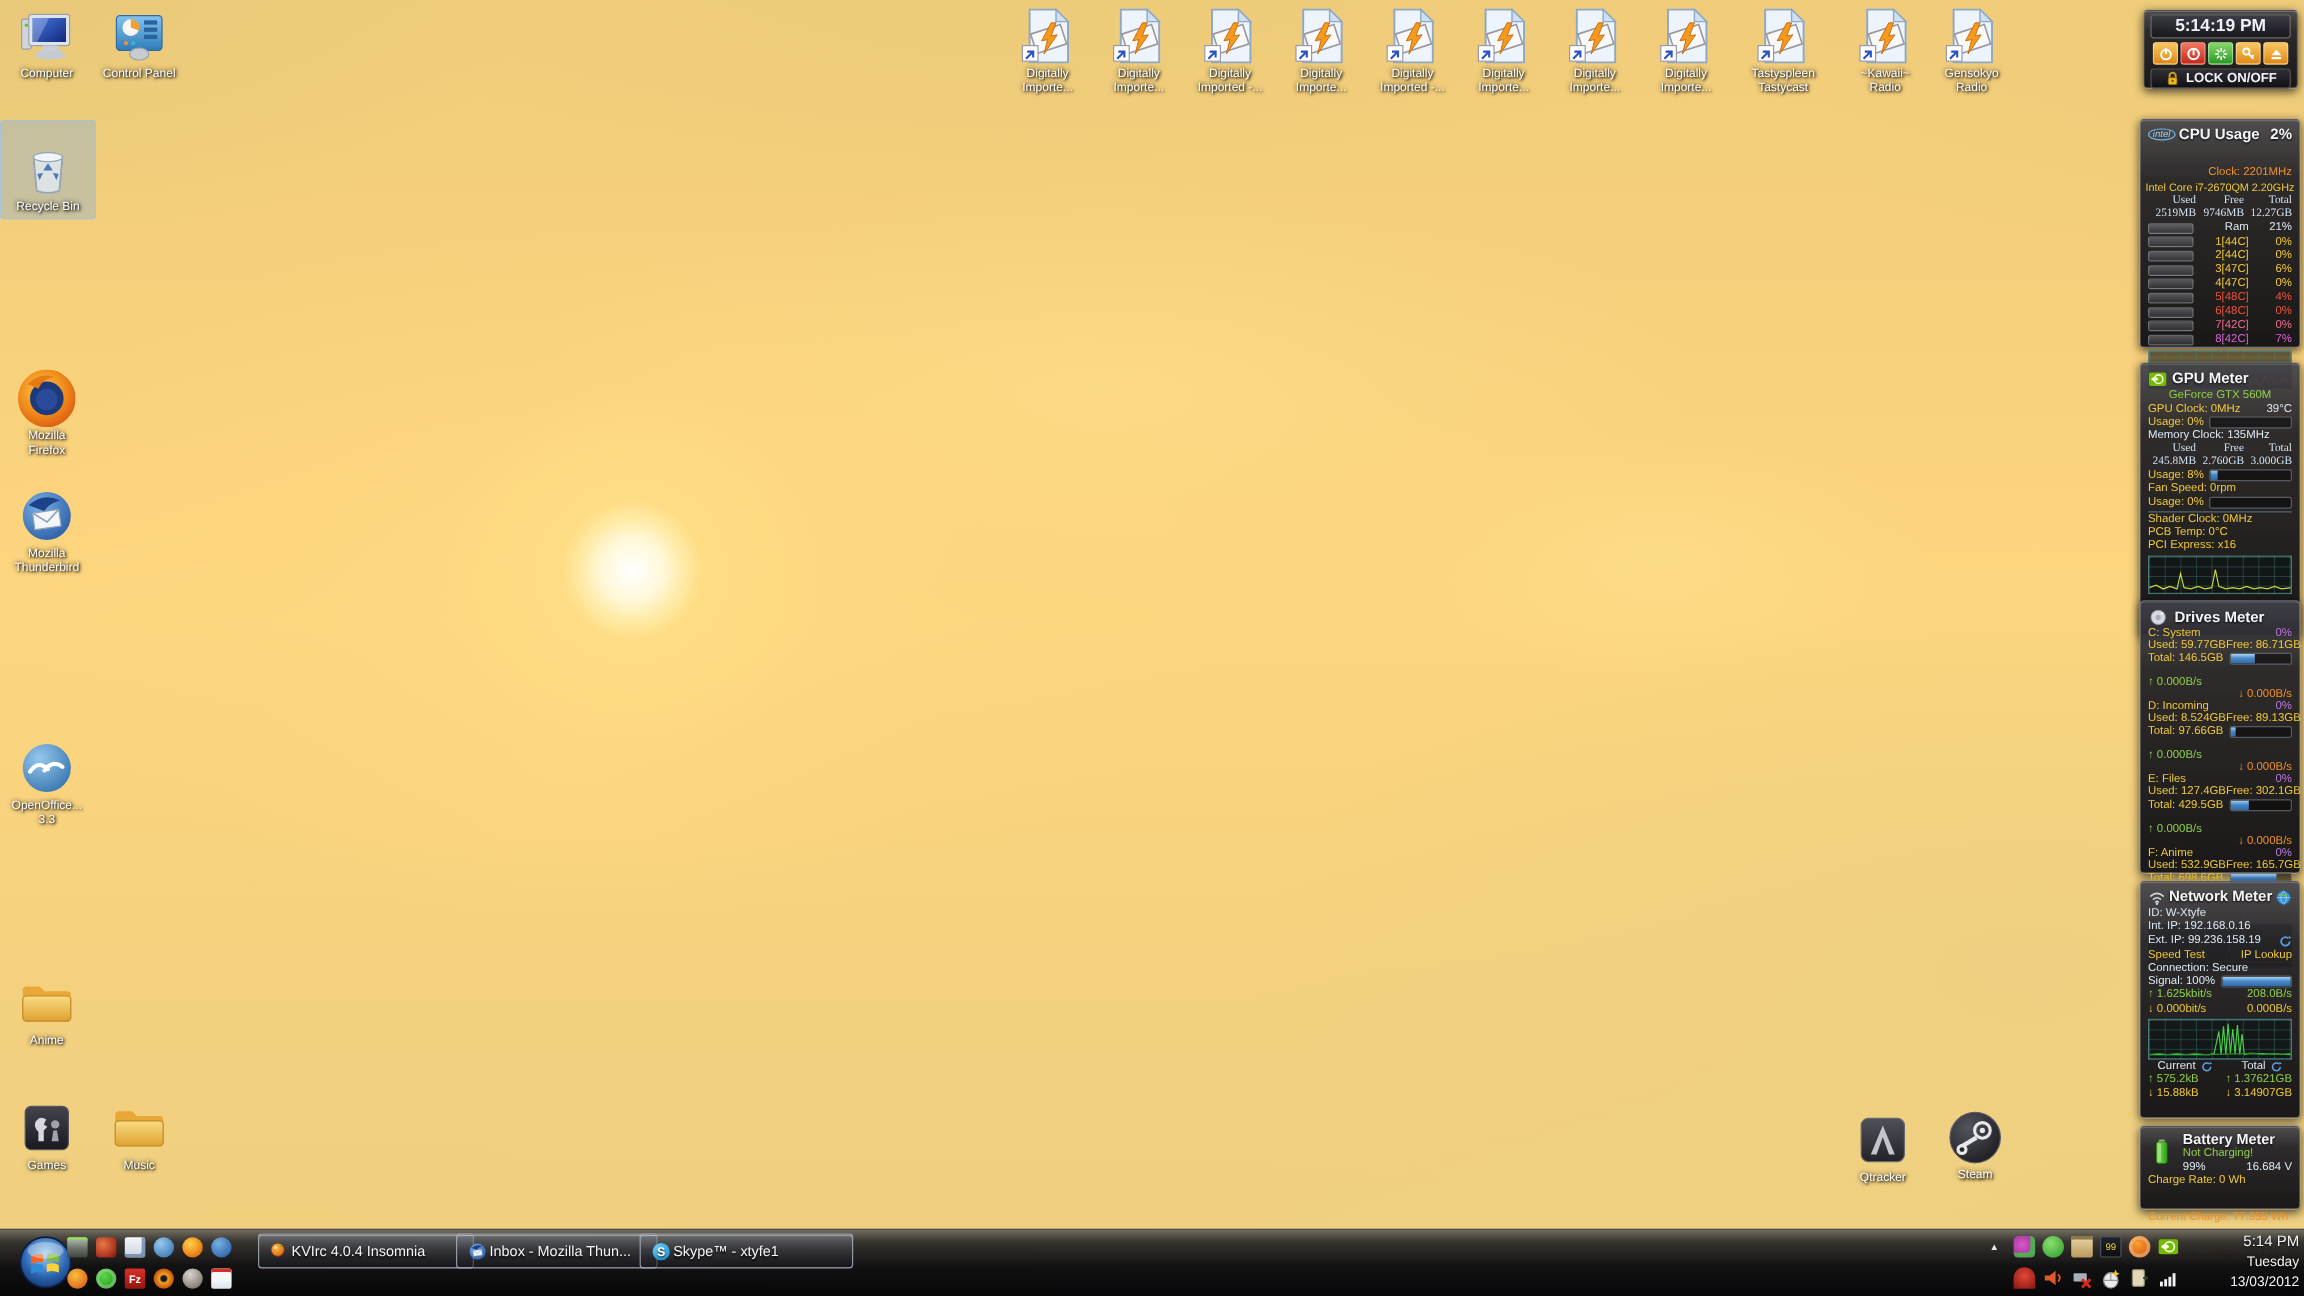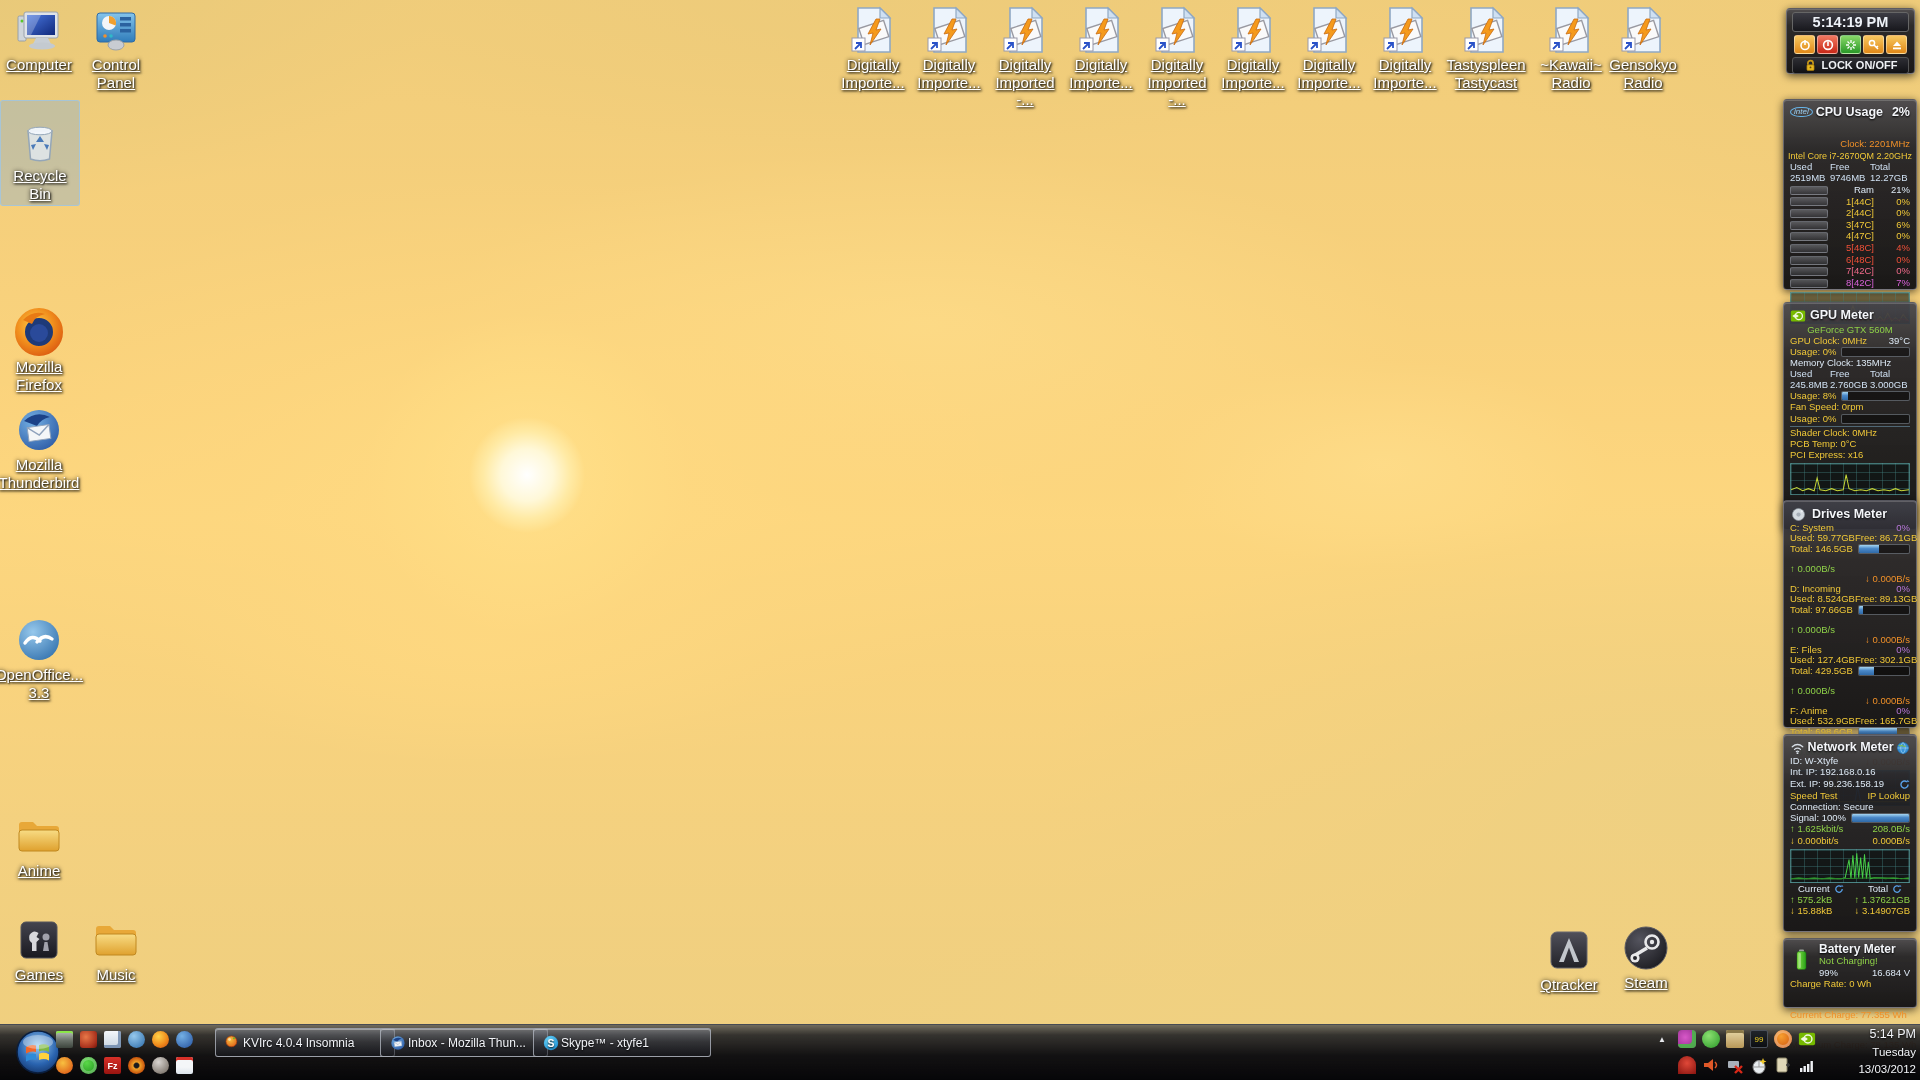--- a/index.html
+++ b/index.html
@@ -15,22 +15,22 @@
       radial-gradient(ellipse 900px 430px at 88% 74%,rgba(86,80,92,.93),rgba(86,80,92,0) 72%),
       radial-gradient(ellipse 700px 300px at 68% 100%,rgba(112,96,92,.88),rgba(112,96,92,0) 70%),
       radial-gradient(ellipse 540px 260px at 12% 100%,rgba(122,72,42,.85),rgba(122,72,42,0) 70%),
       radial-gradient(ellipse 640px 300px at 0% 0%,rgba(24,10,6,.96),rgba(24,10,6,0) 68%),
       radial-gradient(ellipse 820px 260px at 45% 0%,rgba(70,28,10,.88),rgba(70,28,10,0) 65%),
       radial-gradient(ellipse 620px 300px at 100% 4%,rgba(88,38,16,.85),rgba(88,38,16,0) 70%),
       linear-gradient(180deg,#6a2c10 0%,#a84e1c 22%,#d87428 38%,#e8913c 48%,#c06c2e 62%,#8a5540 78%,#6a4a44 90%,#584444 100%);}
   
   .dcell{position:absolute;width:78px;display:flex;flex-direction:column;align-items:center;gap:2px;cursor:default;}
   .ic48{width:48px;height:48px;flex:0 0 48px;}
-  .dlbl{font-size:15px;color:#fff;text-align:center;line-height:1.18;
-    text-shadow:1px 1px 2px rgba(0,0,0,.95),0 0 4px rgba(0,0,0,.85);text-decoration:underline;}
+  .dlbl{font-size:10px;color:#fff;text-align:center;line-height:1.18;
+    text-shadow:1px 1px 2px rgba(0,0,0,.95),0 0 4px rgba(0,0,0,.85);}
   .dlbl span{display:block;}
   .selected{background:rgba(120,170,225,.35);border:1px solid rgba(150,200,245,.65);border-radius:3px;padding:16px 0 3px;}
   
   .gpanel{position:absolute;left:1783px;width:134px;box-sizing:border-box;
     background:linear-gradient(180deg,rgba(66,66,74,.92),rgba(30,30,36,.93) 26%,rgba(14,14,18,.95));
     border:1px solid rgba(160,160,172,.5);border-radius:4px;
     box-shadow:0 2px 8px rgba(0,0,0,.65),inset 0 1px 0 rgba(255,255,255,.18);
     color:#e8ecf2;font-size:9.5px;padding:4px 6px;line-height:1.12;}
   .gtitle{font-size:12.5px;font-weight:bold;color:#f4f6fa;text-shadow:0 1px 2px #000;}
   .grow{display:flex;justify-content:space-between;align-items:center;margin-top:1px;white-space:nowrap;}
@@ -44,21 +44,21 @@
     linear-gradient(rgba(70,140,140,.35) 1px,transparent 1px),
     linear-gradient(90deg,rgba(70,140,140,.35) 1px,transparent 1px),rgba(8,16,16,.55);
     background-size:13px 8px,13px 8px,auto;position:relative;}
   .graph svg{position:absolute;inset:0;width:100%;height:100%;}
   .minibar{width:36px;height:7px;border:1px solid rgba(160,165,175,.45);border-radius:2px;
     background:linear-gradient(180deg,rgba(190,195,205,.35),rgba(90,95,105,.3));margin-right:4px;flex:0 0 36px;}
   .cpurow{display:flex;align-items:center;font-size:9.5px;margin-top:1px;justify-content:flex-end;}
   .cpurow .lbl{flex:1;text-align:right;margin-right:10px;}
   .cpurow .val{width:26px;text-align:right;}
   .hdr3{display:flex;font-size:9.5px;color:#cfe0f2;margin-top:1px;}
-  .hdr3 span{flex:1;text-align:left;}
+  .hdr3 span{flex:1;text-align:right;font-family:Liberation Serif, serif;}
   
   .clockpanel{left:1786px;top:8px;width:129px;height:66px;padding:3px 5px;}
   .timebar{background:linear-gradient(180deg,#3c3c44,#17171c);border:1px solid #666;border-radius:3px;
     text-align:center;font-size:14.5px;font-weight:bold;color:#eef2f8;padding:1px 0;}
   .btnrow{display:flex;justify-content:space-between;margin:3px 2px;}
   .cbtn{width:19px;height:17px;border-radius:3px;border:1px solid rgba(255,255,255,.4);
     display:flex;align-items:center;justify-content:center;cursor:pointer;}
   .cbtn svg{width:12px;height:12px;}
   .b-or{background:linear-gradient(180deg,#f8c860,#e08818);} 
   .b-rd{background:linear-gradient(180deg,#f07860,#c82818);} 

